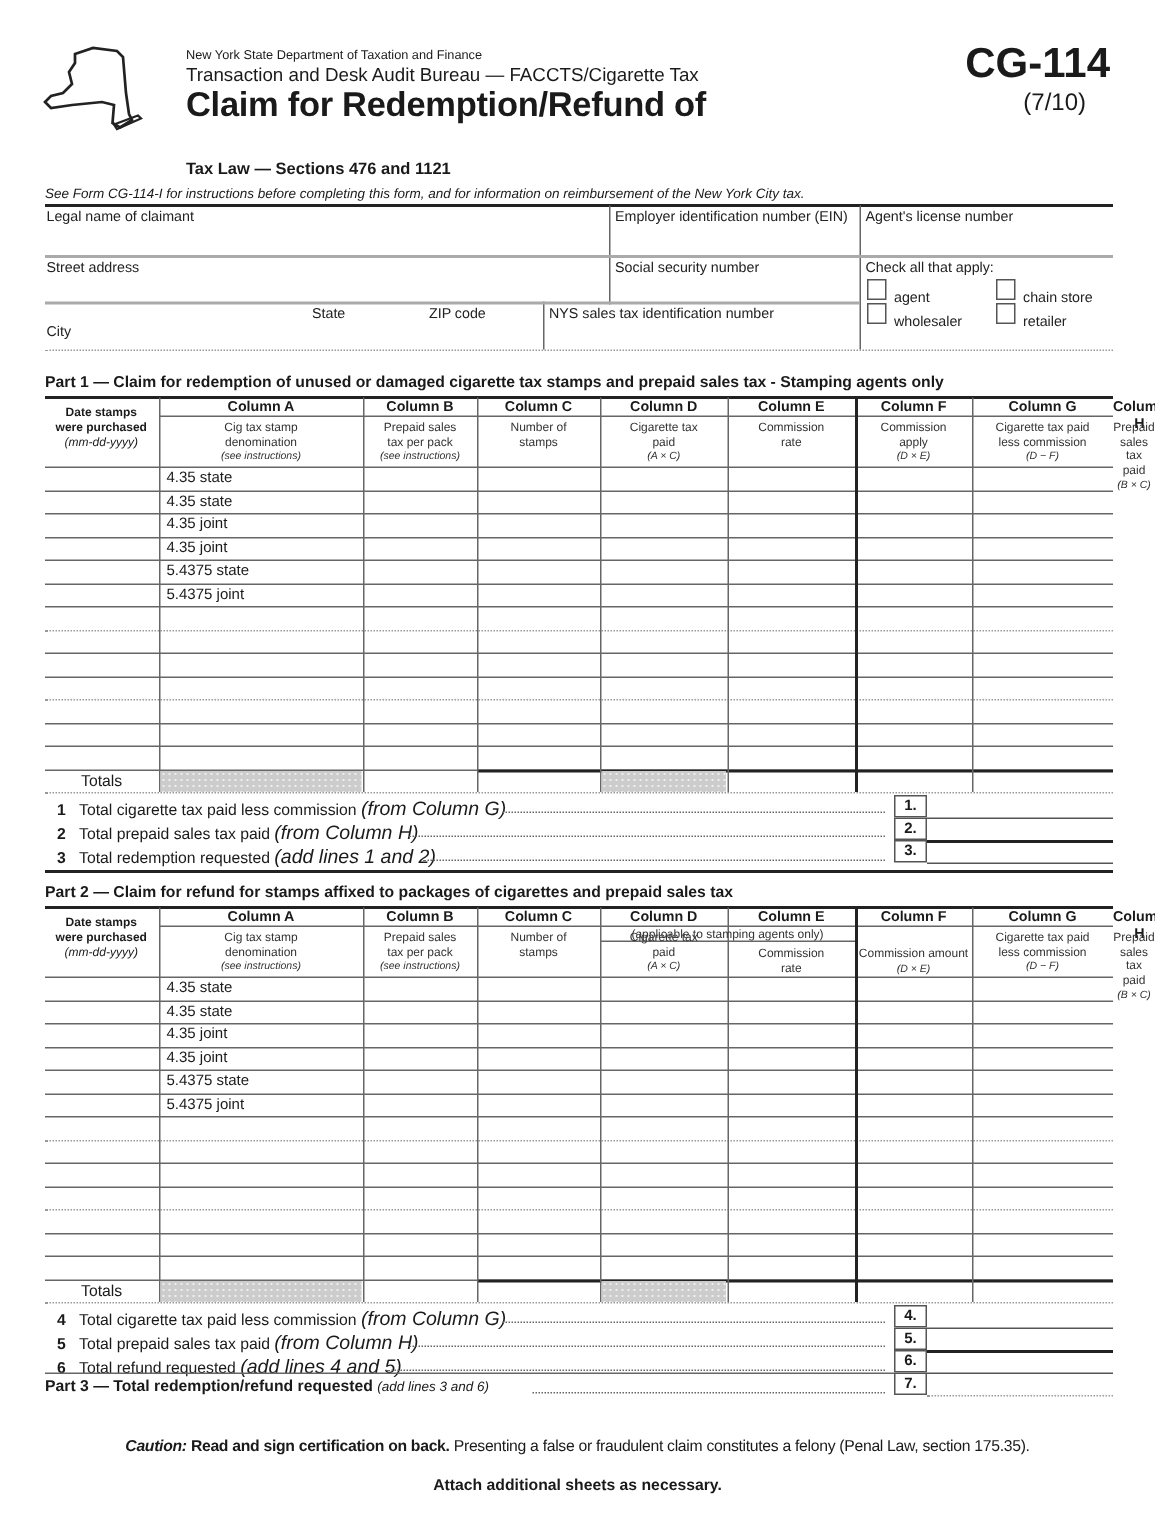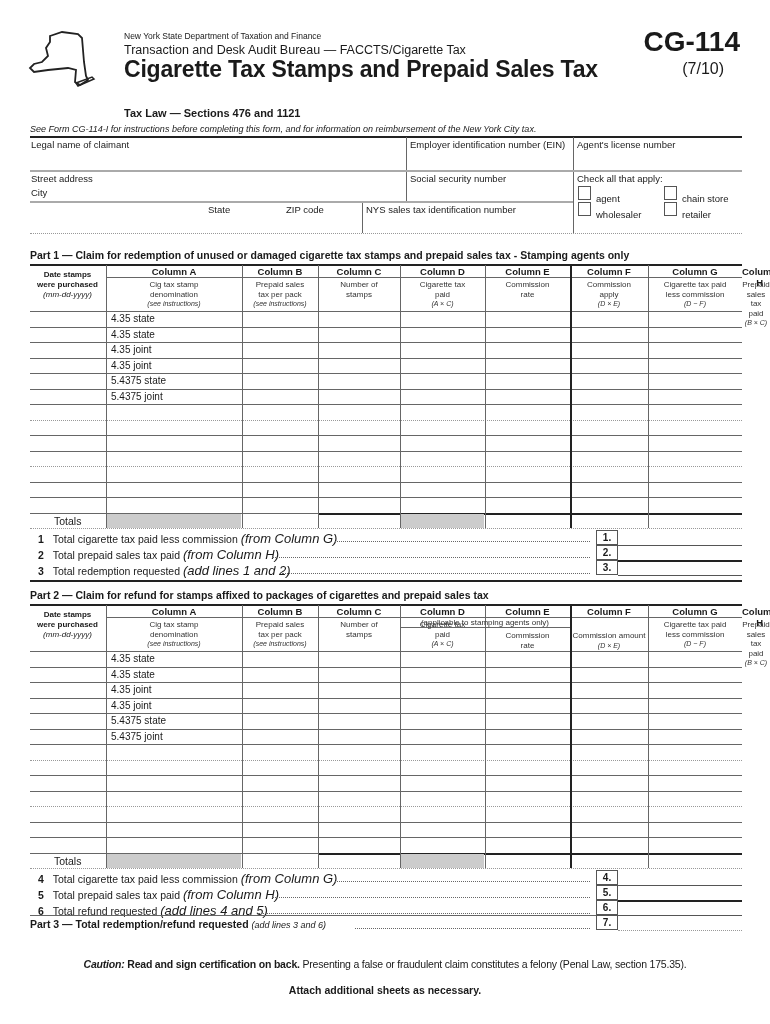--- a/index.html
+++ b/index.html
@@ -47,42 +47,42 @@
 </head>
 <body>
 
 <svg class="abs ny-map" viewBox="0 0 70 60">
   <path d="M22 6 L34 2 L50 4 L54 8 L56 32 L58 46 L60 50 L52 55 L47 52 L48 40 L40 38 L20 40 L6 42 L2 38 L6 34 L14 32 L20 26 L18 18 L22 12 Z" fill="none" stroke="#222" stroke-width="1.8"></path>
   <path d="M48 53 L64 47 L66 49 L50 56 Z" fill="none" stroke="#222" stroke-width="1.5"></path>
 </svg>
 <div class="abs dept">New York State Department of Taxation and Finance</div>
 <div class="abs bureau">Transaction and Desk Audit Bureau — FACCTS/Cigarette Tax</div>
 <div class="abs title">
-  <div>Cigarette Tax Stamps and Prepaid Sales Tax</div>
+  <div>Claim for Redemption/Refund of</div>
 </div>
 <div class="abs taxlaw">Tax Law — Sections 476 and 1121</div>
 <div class="abs formno">CG-114</div>
 <div class="abs rev">(7/10)</div>
 <div class="abs seeform">See Form CG-114-I for instructions before completing this form, and for information on reimbursement of the New York City tax.</div>
 
 <div class="hline thick" style="left:30px;top:136px;width:712px;"></div>
 <div class="vline" style="left:406px;top:137px;height:66px;"></div>
 <div class="vline" style="left:573px;top:137px;height:96px;"></div>
 <div class="vline" style="left:362px;top:201px;height:32px;"></div>
 <div class="hline" style="left:30px;top:170px;width:712px;border-color:#aaa;border-top-width:2px;"></div>
 <div class="hline" style="left:30px;top:201px;width:543px;border-color:#aaa;border-top-width:2px;"></div>
 <div class="hline dotted" style="left:30px;top:233px;width:712px;"></div>
 
 <div class="lbl" style="left:31px;top:139px;">Legal name of claimant</div>
 <div class="lbl" style="left:410px;top:139px;">Employer identification number (EIN)</div>
 <div class="lbl" style="left:577px;top:139px;">Agent's license number</div>
 <div class="lbl" style="left:31px;top:173px;">Street address</div>
 <div class="lbl" style="left:410px;top:173px;">Social security number</div>
 <div class="lbl" style="left:577px;top:173px;">Check all that apply:</div>
-<div class="lbl" style="left:31px;top:187px;">City</div>
+<div class="lbl" style="left:31px;top:216px;">City</div>
 <div class="lbl" style="left:208px;top:204px;">State</div>
 <div class="lbl" style="left:286px;top:204px;">ZIP code</div>
 <div class="lbl" style="left:366px;top:204px;">NYS sales tax identification number</div>
 
 <div class="cb" style="left:578px;top:186px;"></div>
 <div class="lbl" style="left:596px;top:193px;">agent</div>
 <div class="cb" style="left:664px;top:186px;"></div>
 <div class="lbl" style="left:682px;top:193px;">chain store</div>
 <div class="cb" style="left:578px;top:202px;"></div>
 <div class="lbl" style="left:596px;top:209px;">wholesaler</div>

